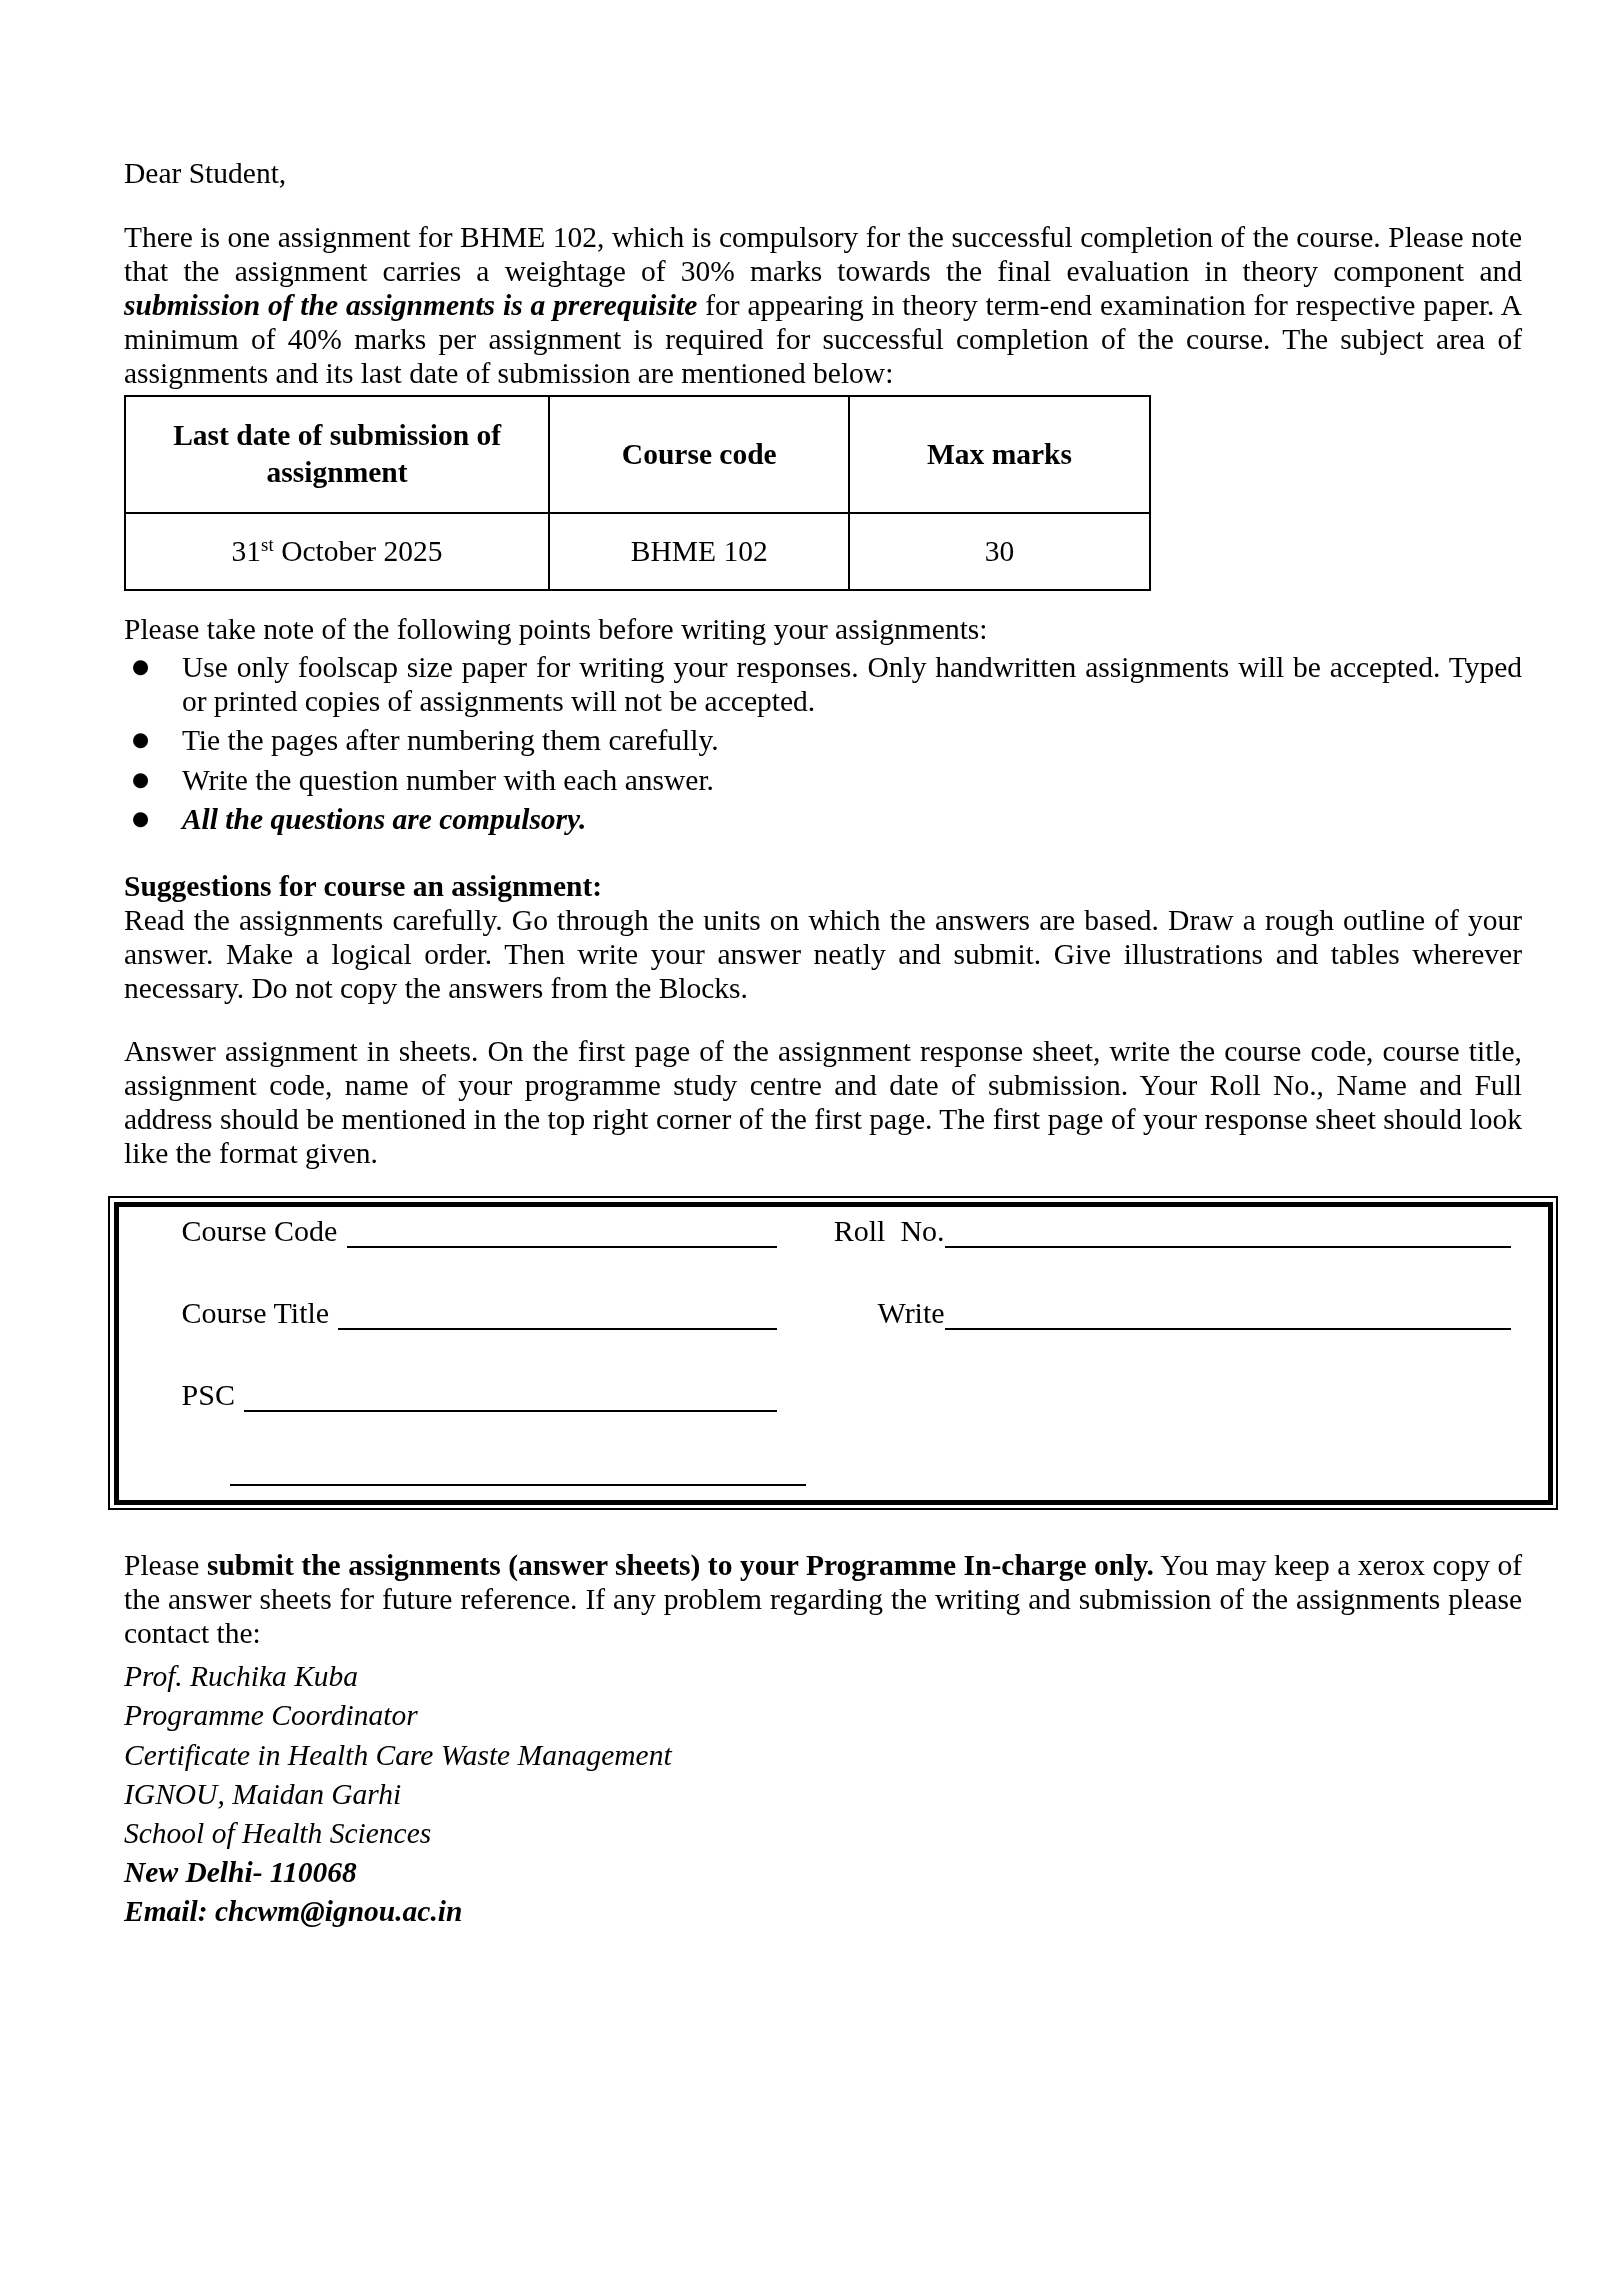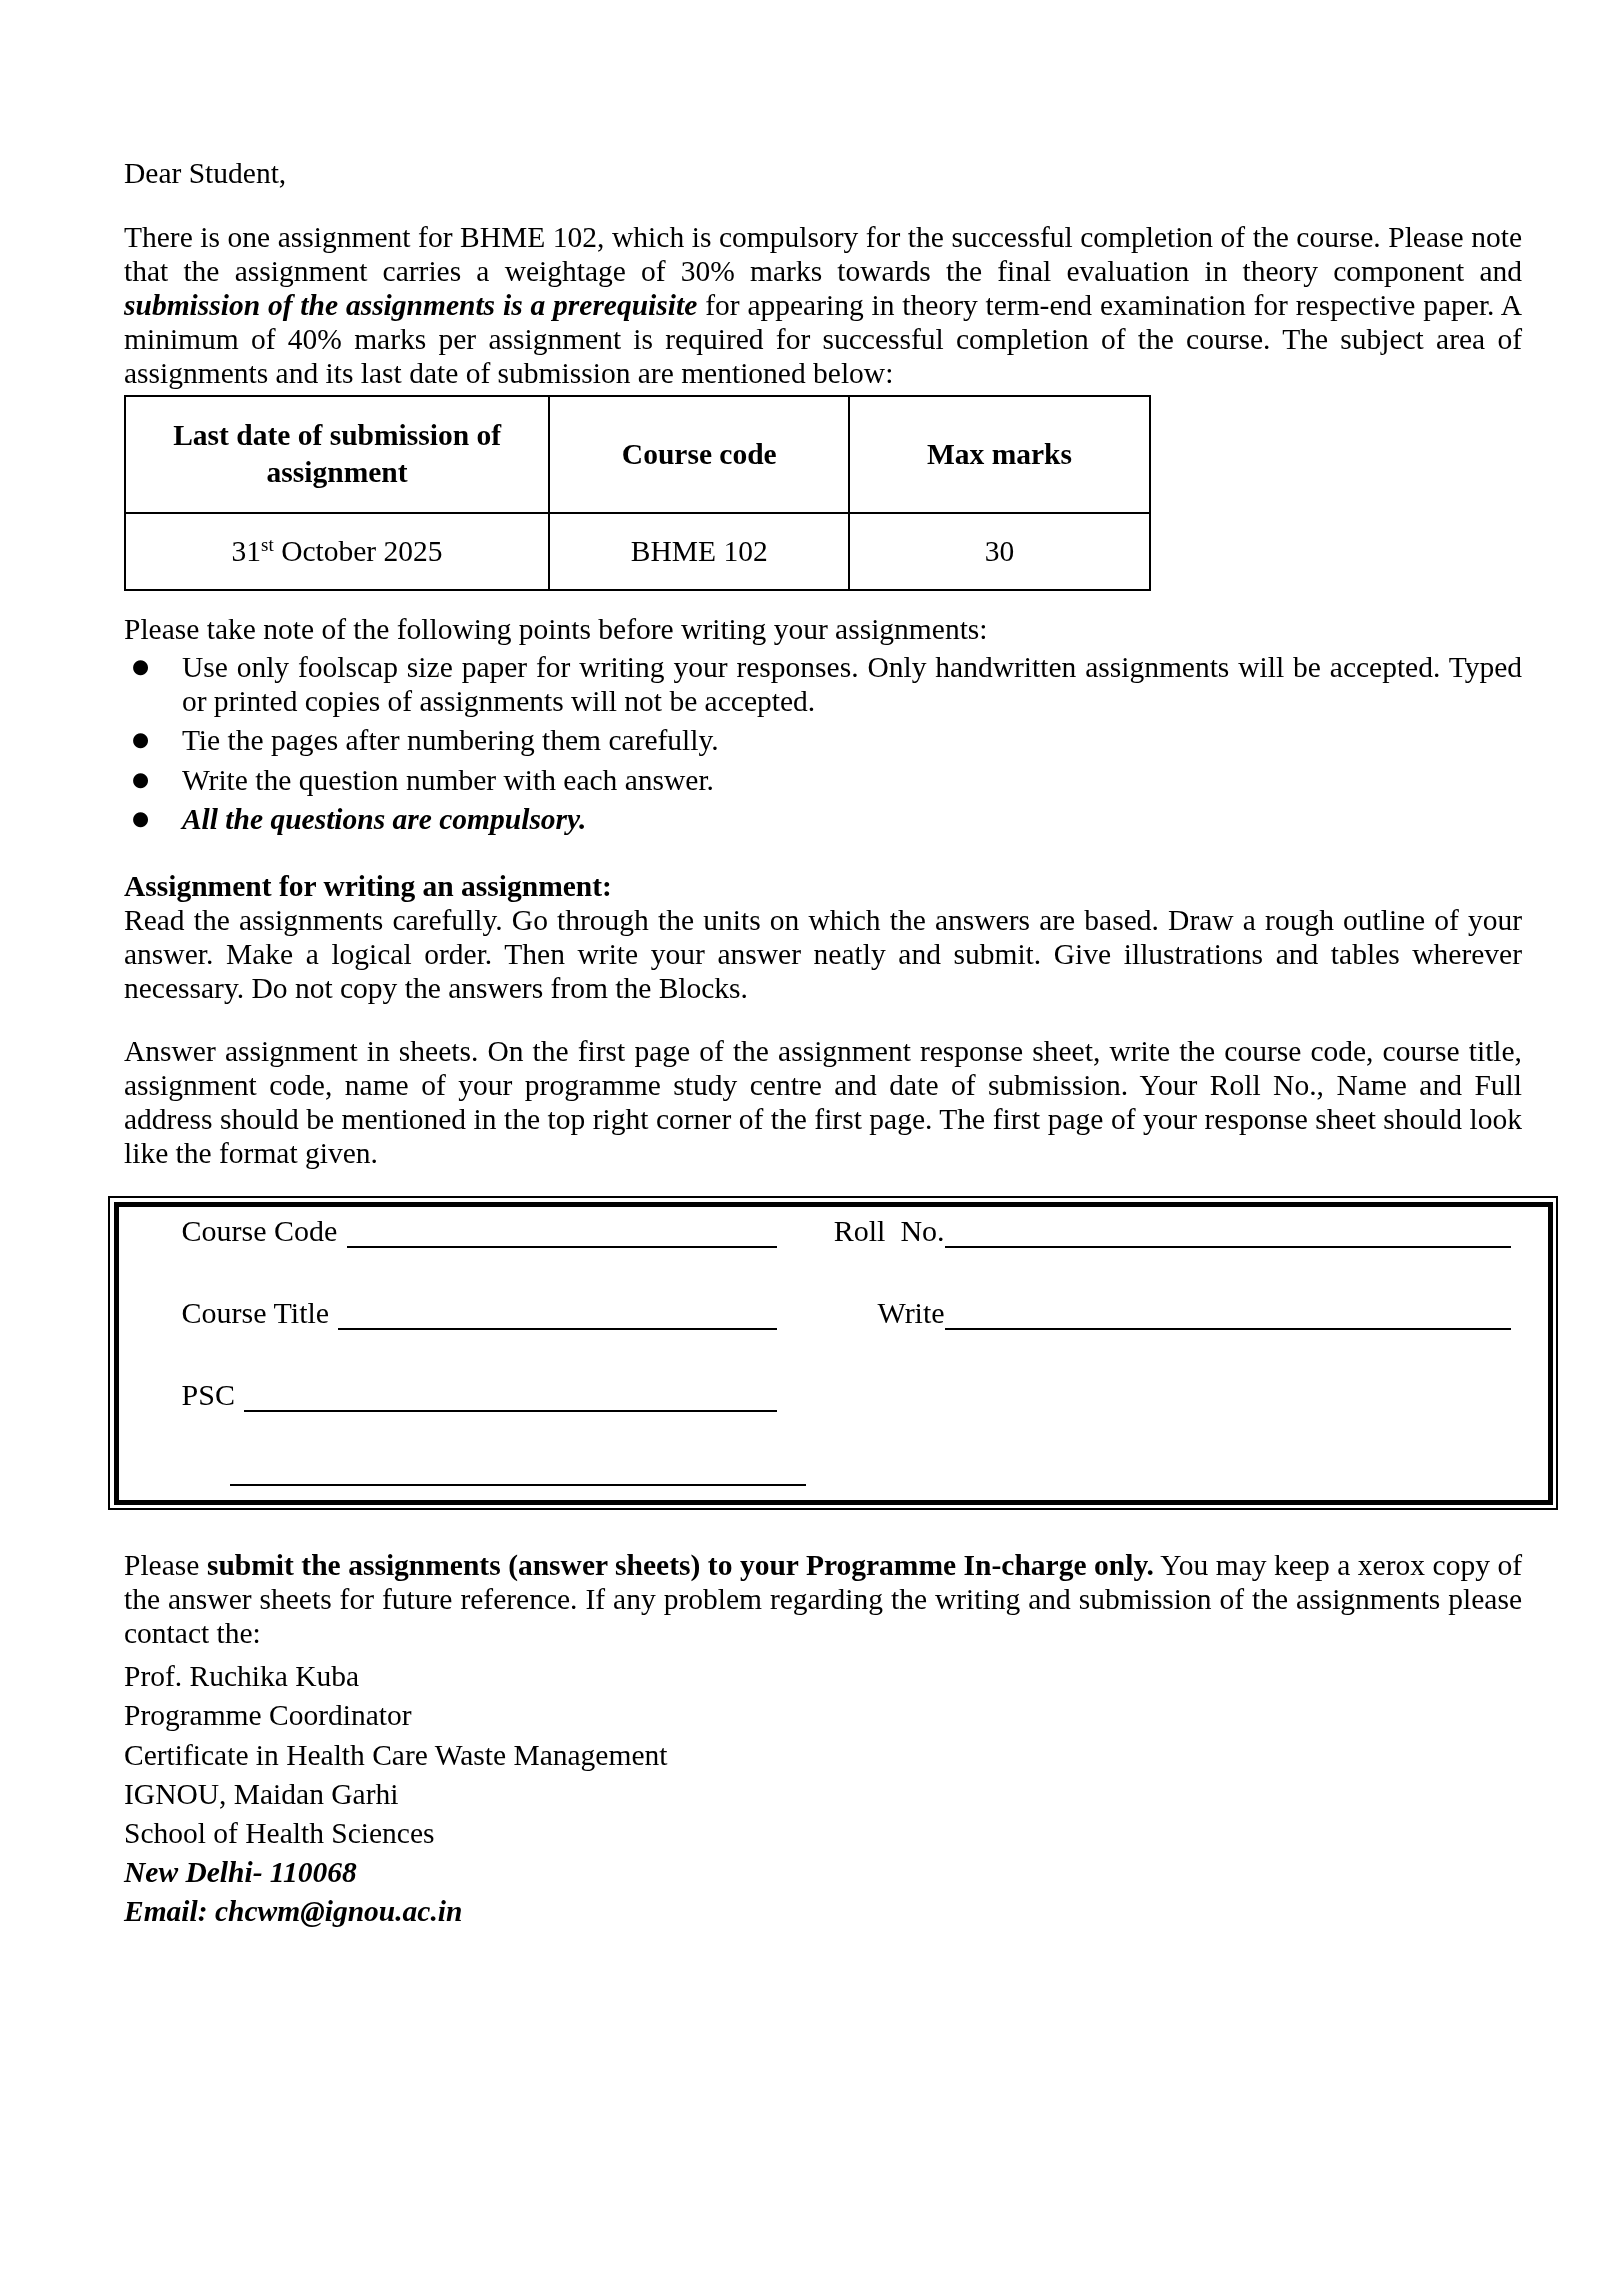--- a/index.html
+++ b/index.html
@@ -7,21 +7,21 @@
     width: 1624px; height: 2295px;
     color: #000;
     font-family: "Liberation Serif", "DejaVu Serif", serif;
     font-size: 29.5px; line-height: 34px;
     position: relative; overflow: hidden;
   }
   .page { padding: 156px 102px 0 124px; }
   p { margin: 0; }
   .justify { text-align: justify; }
   .b  { font-weight: bold; }
-  .i  { }
+  .i  { font-style: italic; }
   .bi { font-weight: bold; font-style: italic; }
   .greeting { margin-bottom: 29.5px; }
   .intro-para { margin-top: 0; }
 
   
   table.info-table {
     border-collapse: collapse; table-layout: fixed;
     width: 909px; margin-top: 5.2px;
   }
   .info-table th, .info-table td {
@@ -115,21 +115,21 @@
     <li>
       <span class="bullet">●</span>
       <span class="li-text">Write the question number with each answer.</span>
     </li>
     <li>
       <span class="bullet">●</span>
       <span class="li-text bi">All the questions are compulsory.</span>
     </li>
   </ul>
 
-  <p class="suggestions-heading">Assignment for writing an assignment:</p>
+  <p class="suggestions-heading">Suggestions for course an assignment:</p>
   <p class="justify">Read the assignments carefully. Go through the units on which the answers are based. Draw a rough outline of your answer. Make a logical order. Then write your answer neatly and submit. Give illustrations and tables wherever necessary. Do not copy the answers from the Blocks.</p>
 
   <p class="format-note justify">Answer assignment in sheets. On the first page of the assignment response sheet, write the course code, course title, assignment code, name of your programme study centre and date of submission. Your Roll No., Name and Full address should be mentioned in the top right corner of the first page. The first page of your response sheet should look like the format given.</p>
 
   <div class="format-box-outer">
     <div class="format-box-inner">
 
       <div class="fbox-row">
         <div class="fbox-left">
           <span class="fbox-label">Course Code</span>

